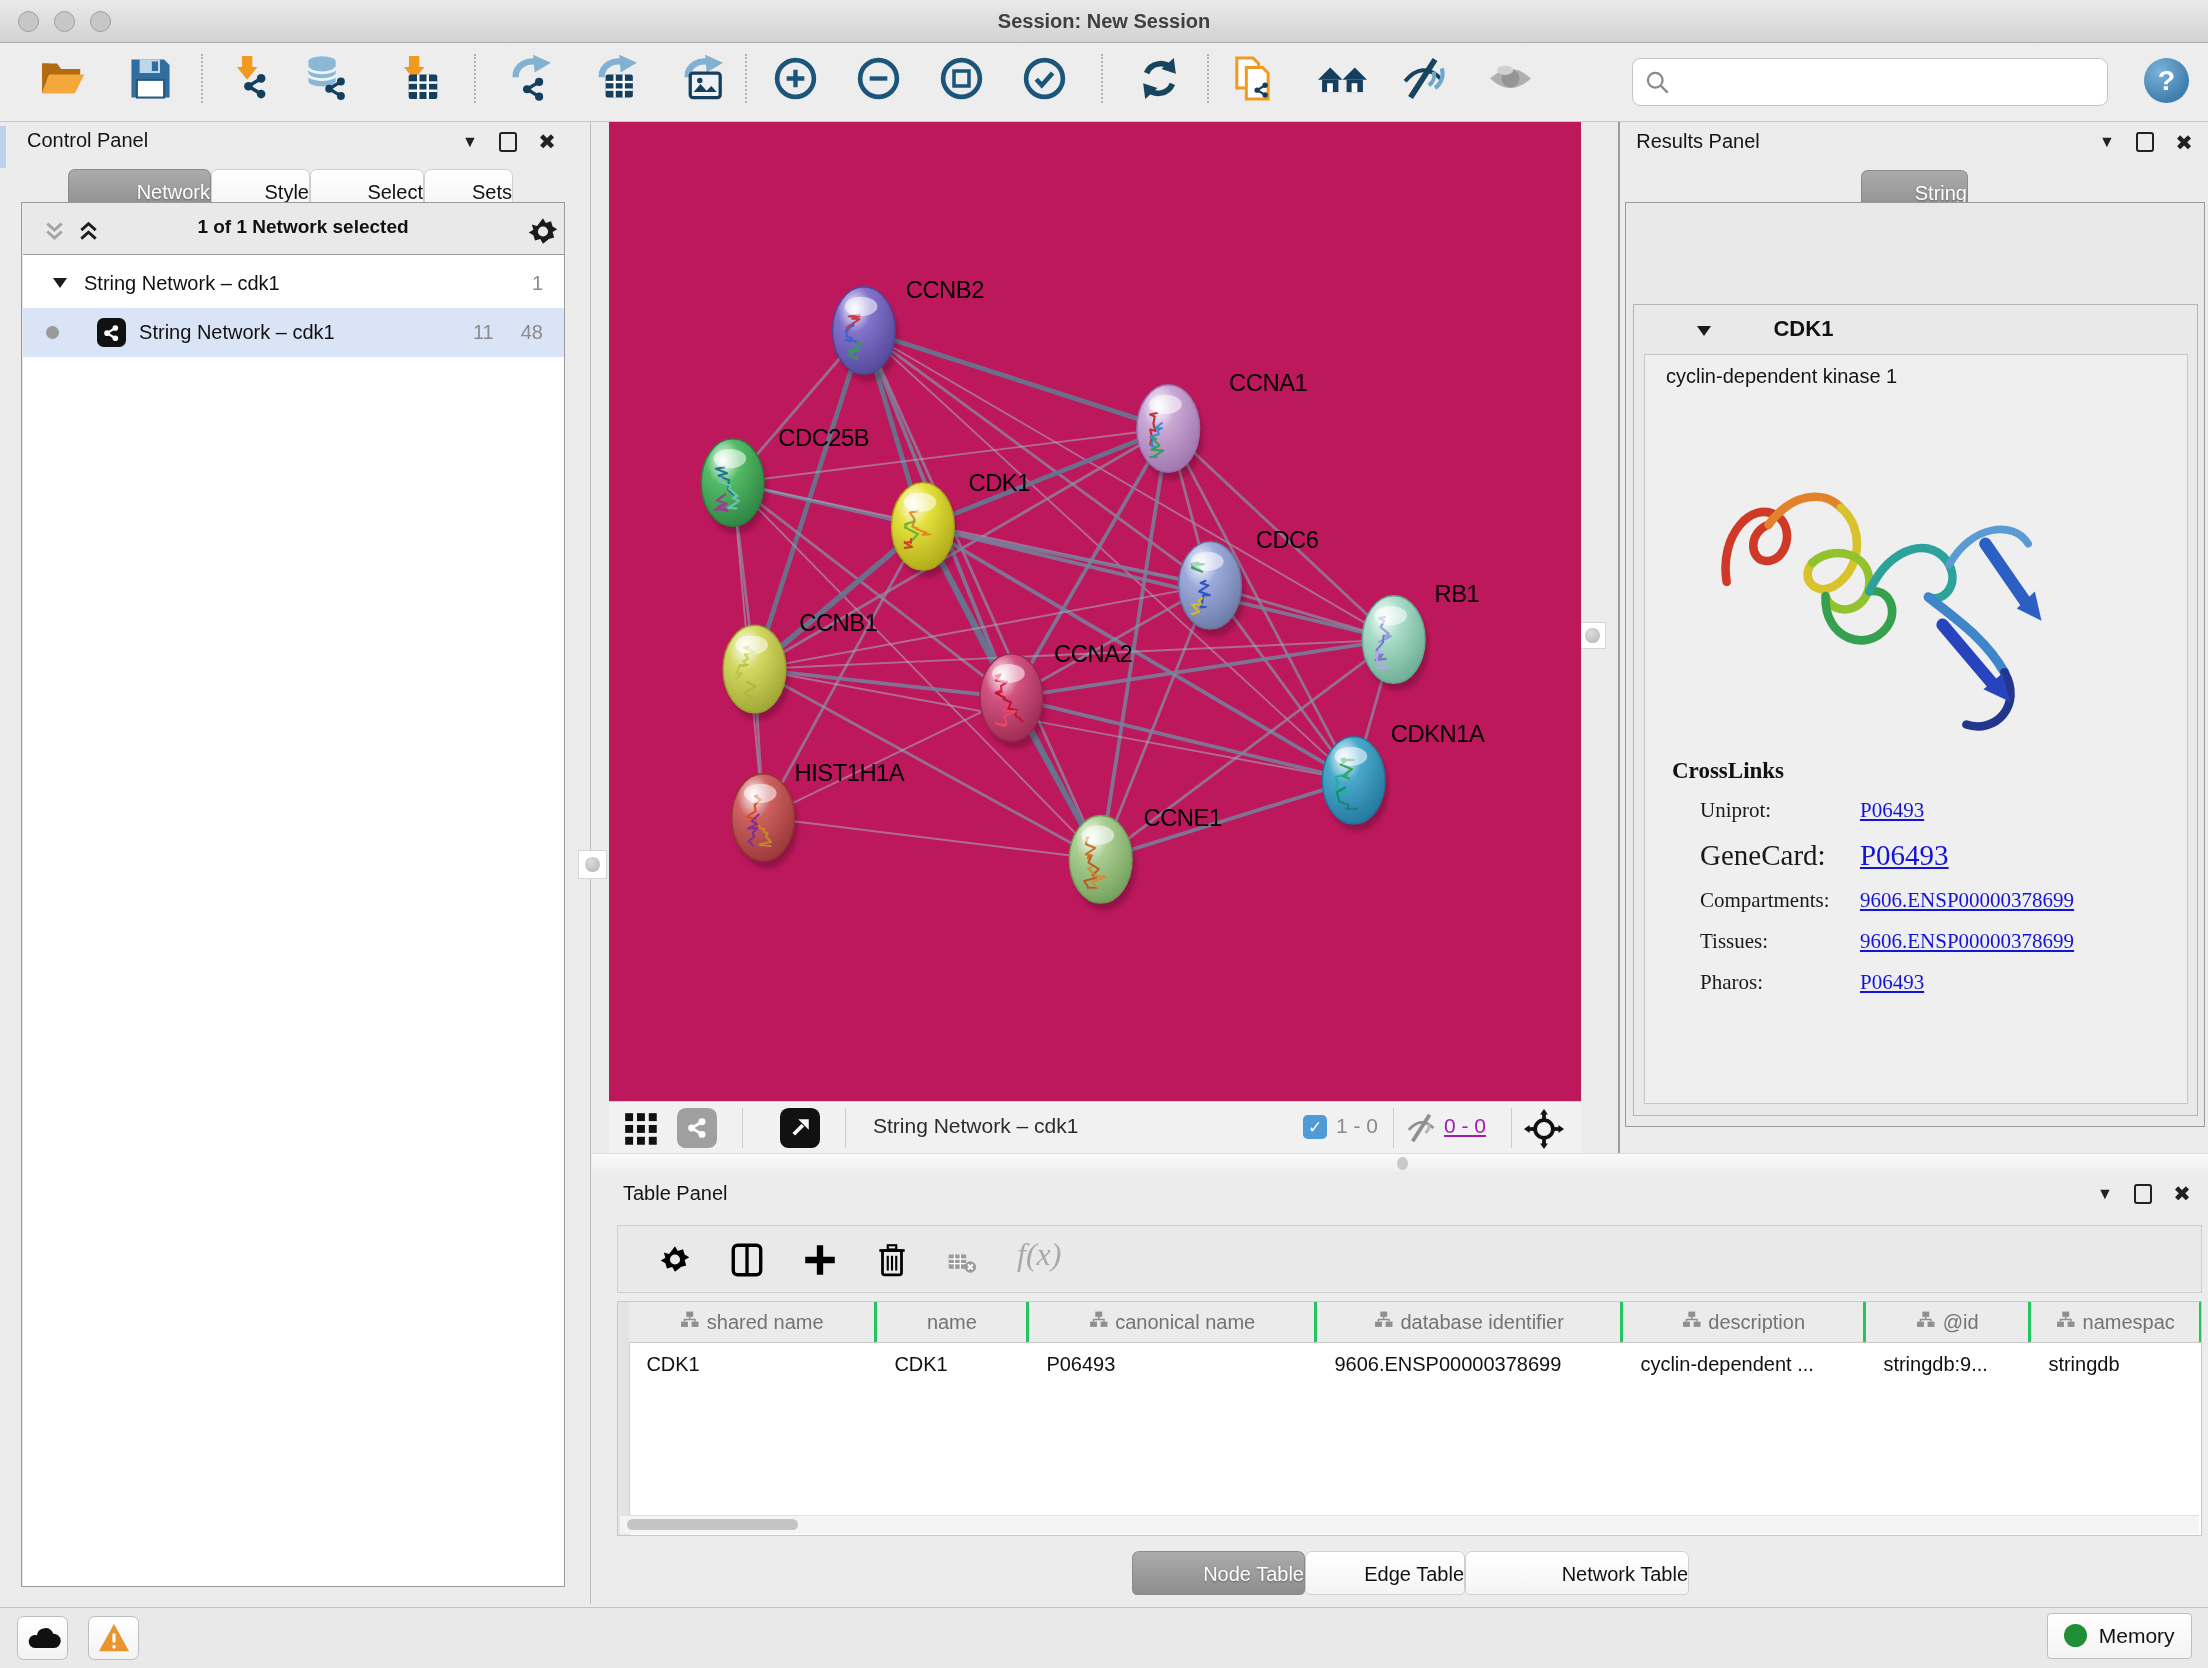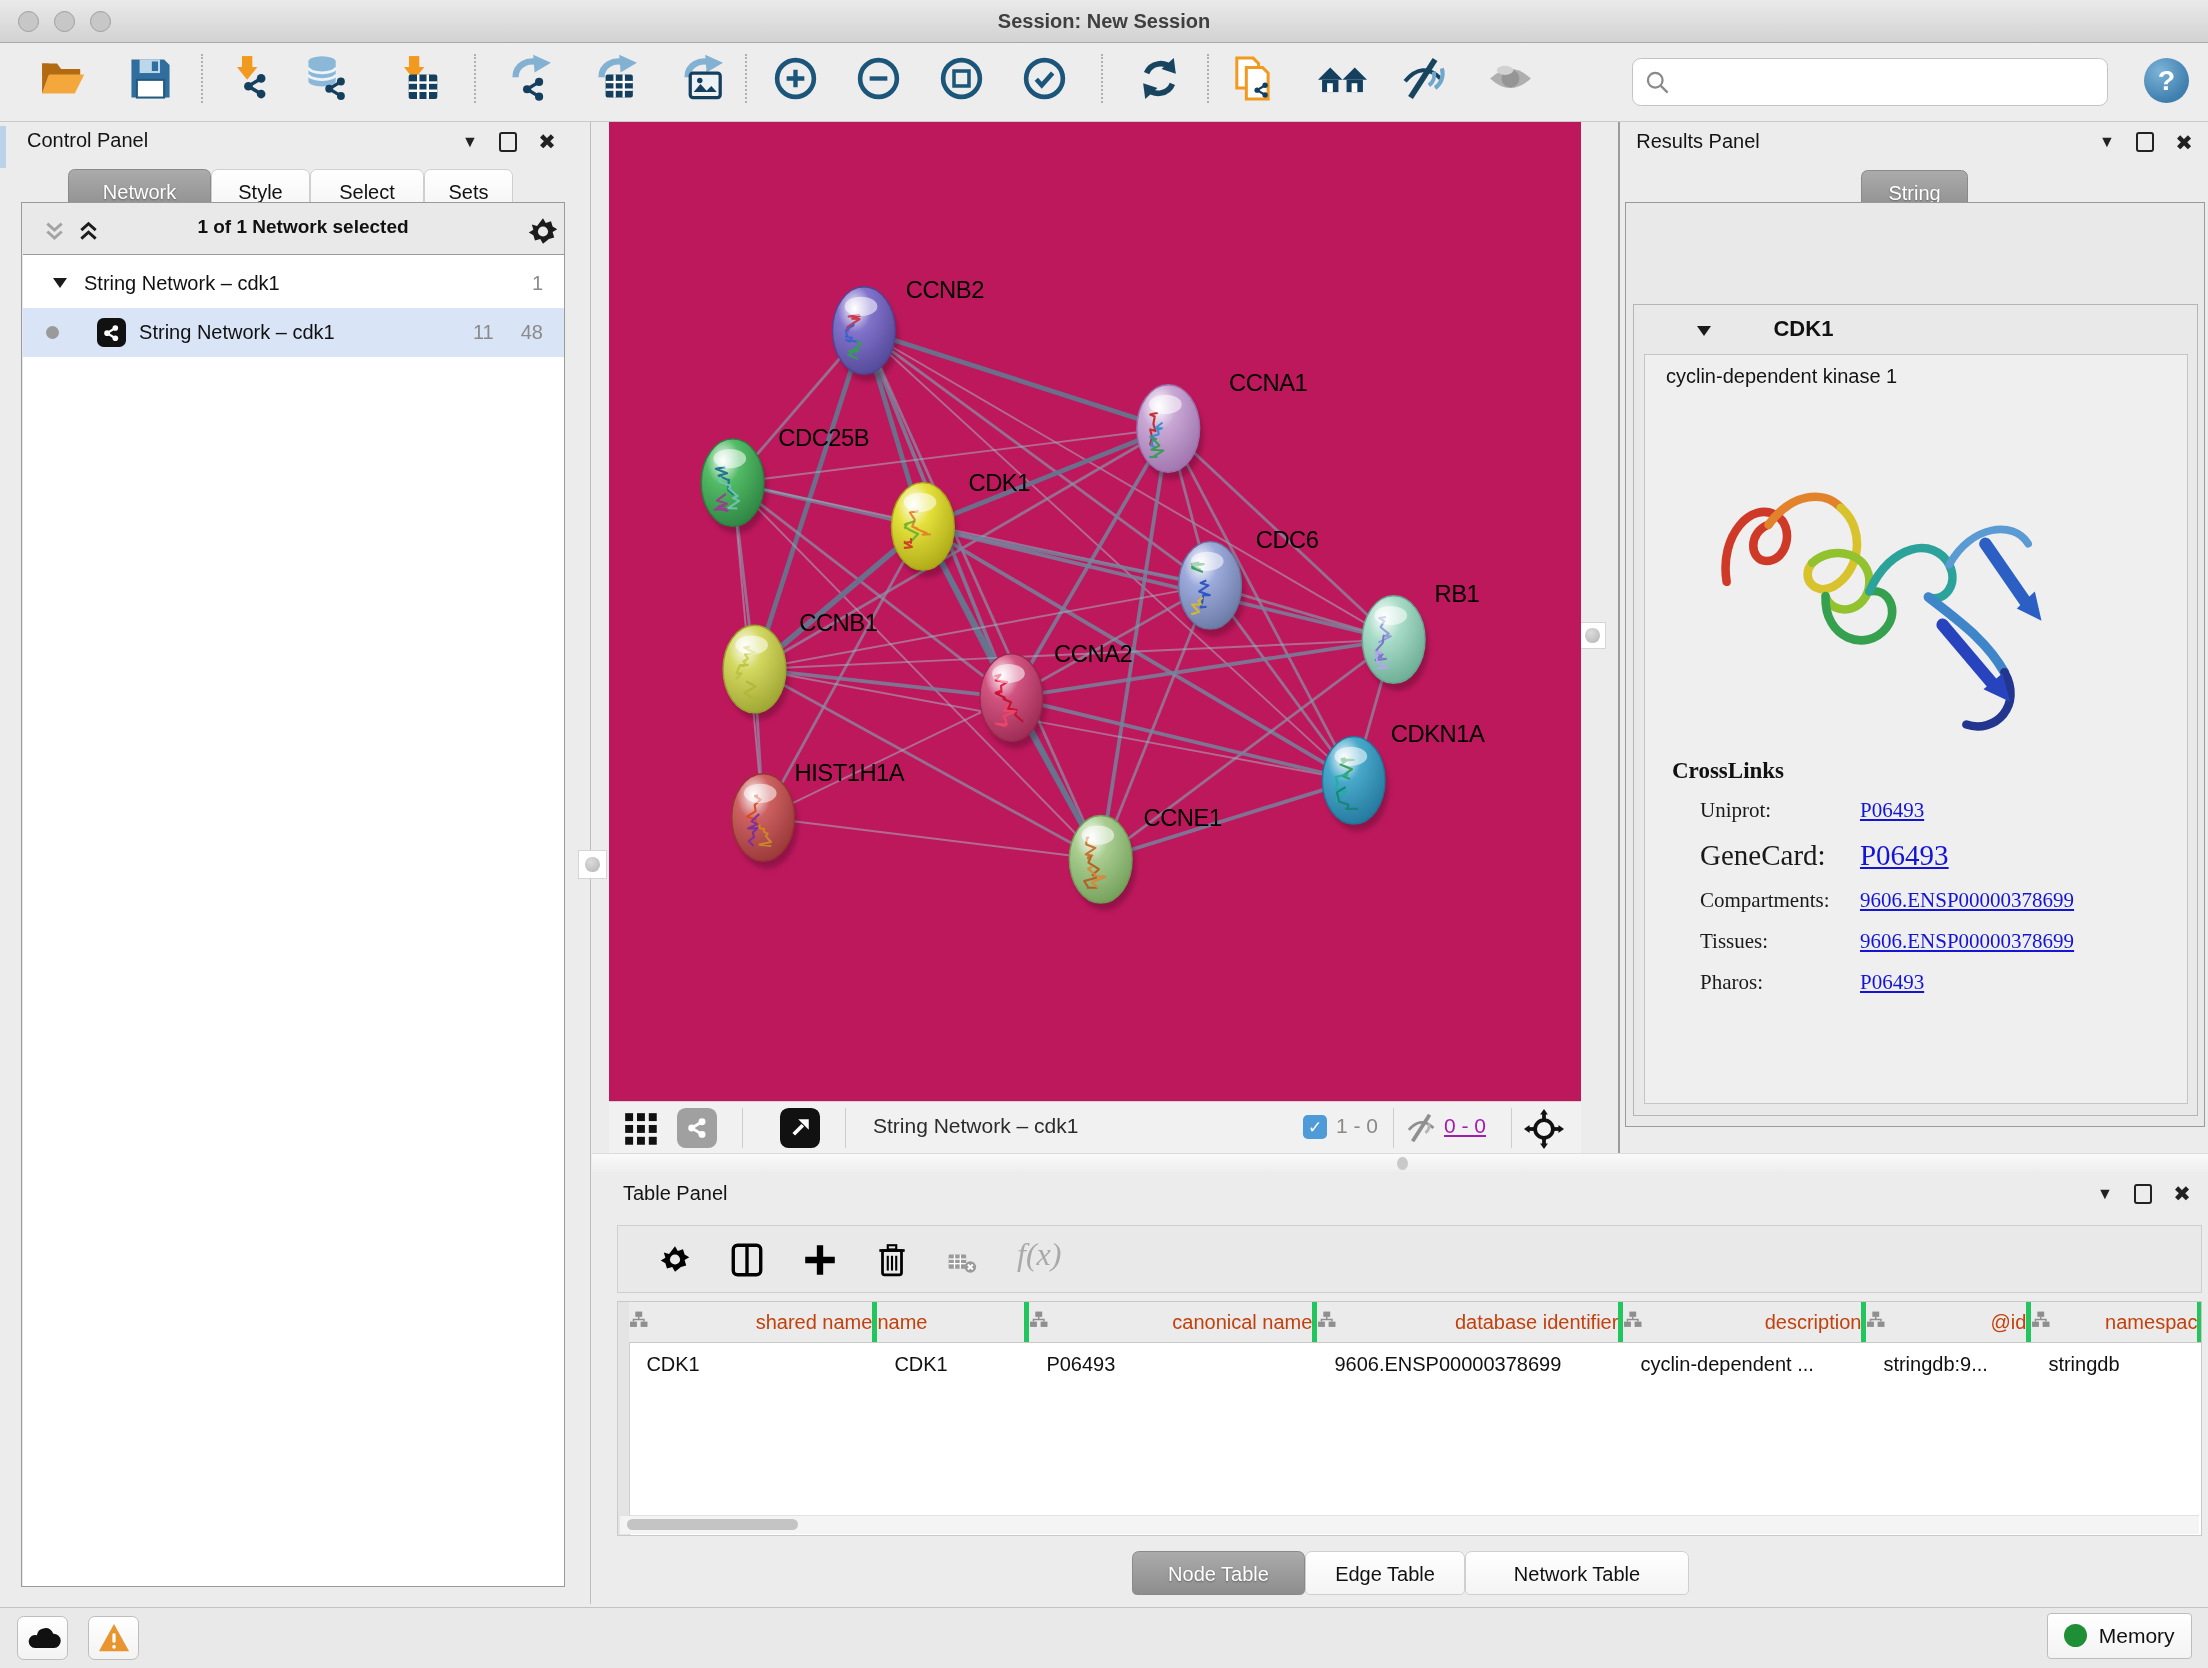--- a/index.html
+++ b/index.html
@@ -20,38 +20,38 @@
   .searchwrap input{position:absolute;left:44px;top:1.9px;width:418px;height:40px;border:none;outline:none;font-size:19px;background:transparent;}
   .helpbtn{position:absolute;left:2144px;top:15px;width:45px;height:45px;border-radius:50%;
            background:radial-gradient(circle at 35% 30%,#7db3d8,#3f7fae 70%);color:#fff;font-size:28.5px;font-weight:bold;
            display:flex;align-items:center;justify-content:center;cursor:pointer;}
   
   .ptitle{font-size:20px;color:#141414;}
   .winics{display:flex;gap:21px;align-items:center;}
   .wic{font-size:16px;color:#222;cursor:pointer;line-height:1;}
   .wic.x{font-size:21px;font-weight:bold;}
   .floatbox{width:14.3px;height:16px;border:2.4px solid #222;border-radius:2.9px;display:inline-block;}
-  .tab{position:absolute;height:44px;line-height:44px;text-align:center;font-size:20px;color:#111;
+  .tab{position:absolute;height:44px;line-height:44px;text-align:right;font-size:20px;color:#111;
        background:linear-gradient(#ffffff,#f4f4f4);border:1px solid #cfcfcf;border-radius:6.7px 6.7px 4.8px 4.8px;box-sizing:border-box;cursor:pointer;}
   .tab.sel{background:linear-gradient(#ababab,#8d8d8d);color:#fff;border-color:#8a8a8a;text-shadow:0 1px 1.9px rgba(0,0,0,.35);}
   .cpbox{border:1px solid #9a9a9a;background:#e9e9e9;box-sizing:border-box;}
   .treerow{position:absolute;left:0;width:100%;height:49px;display:flex;align-items:center;font-size:20px;color:#111;cursor:pointer;}
   .tri{width:0;height:0;border-left:7.6px solid transparent;border-right:7.6px solid transparent;border-top:10.5px solid #1b1b1b;display:inline-block;}
   .graycount{color:#8b8b8b;}
   .btn3d{background:linear-gradient(#ffffff,#f3f3f3);border:1px solid #bdbdbd;border-radius:6.7px;font-size:19px;color:#111;
          display:flex;align-items:center;justify-content:center;cursor:pointer;box-sizing:border-box;}
   
   .netfooter{left:609px;top:1101px;width:972px;height:51px;background:#f1f1f1;border-top:1px solid #d2d2d2;}
   .fsep{position:absolute;top:5.7px;height:40px;width:1px;background:#cdcdcd;}
   
   .serif{font-family:"Liberation Serif","DejaVu Serif",serif;}
   .xlink{color:#1414d6;text-decoration:underline;cursor:pointer;}
   
-  .thcell{display:flex;align-items:center;justify-content:space-between;gap:7.6px;font-size:20px;color:#c2410c;box-sizing:border-box;
-          border-right:5px solid #22c55e;height:100%;}
+  .thcell{display:flex;align-items:center;justify-content:center;gap:7.6px;font-size:20px;color:#737373;box-sizing:border-box;
+          border-right:3px solid #22c55e;height:100%;}
   .tdcell{font-size:20px;color:#111;box-sizing:border-box;padding-left:17px;display:flex;align-items:center;height:100%;overflow:hidden;white-space:nowrap;}
   .dot-handle{position:absolute;background:#fff;border:1px solid #d5d5d5;display:flex;align-items:center;justify-content:center;}
   .dot-handle i{width:14.3px;height:14.3px;border-radius:50%;background:radial-gradient(circle at 38% 32%,#dcdcdc,#b3b3b3);display:block;}
   .statusbar{left:0;top:1607px;width:2208px;height:61px;background:#e9e9e9;border-top:1px solid #c2c2c2;}
   .sbtn{position:absolute;top:7.6px;width:51px;height:44px;}
 </style>
 </head>
 <body>
 
 <div id="app">

